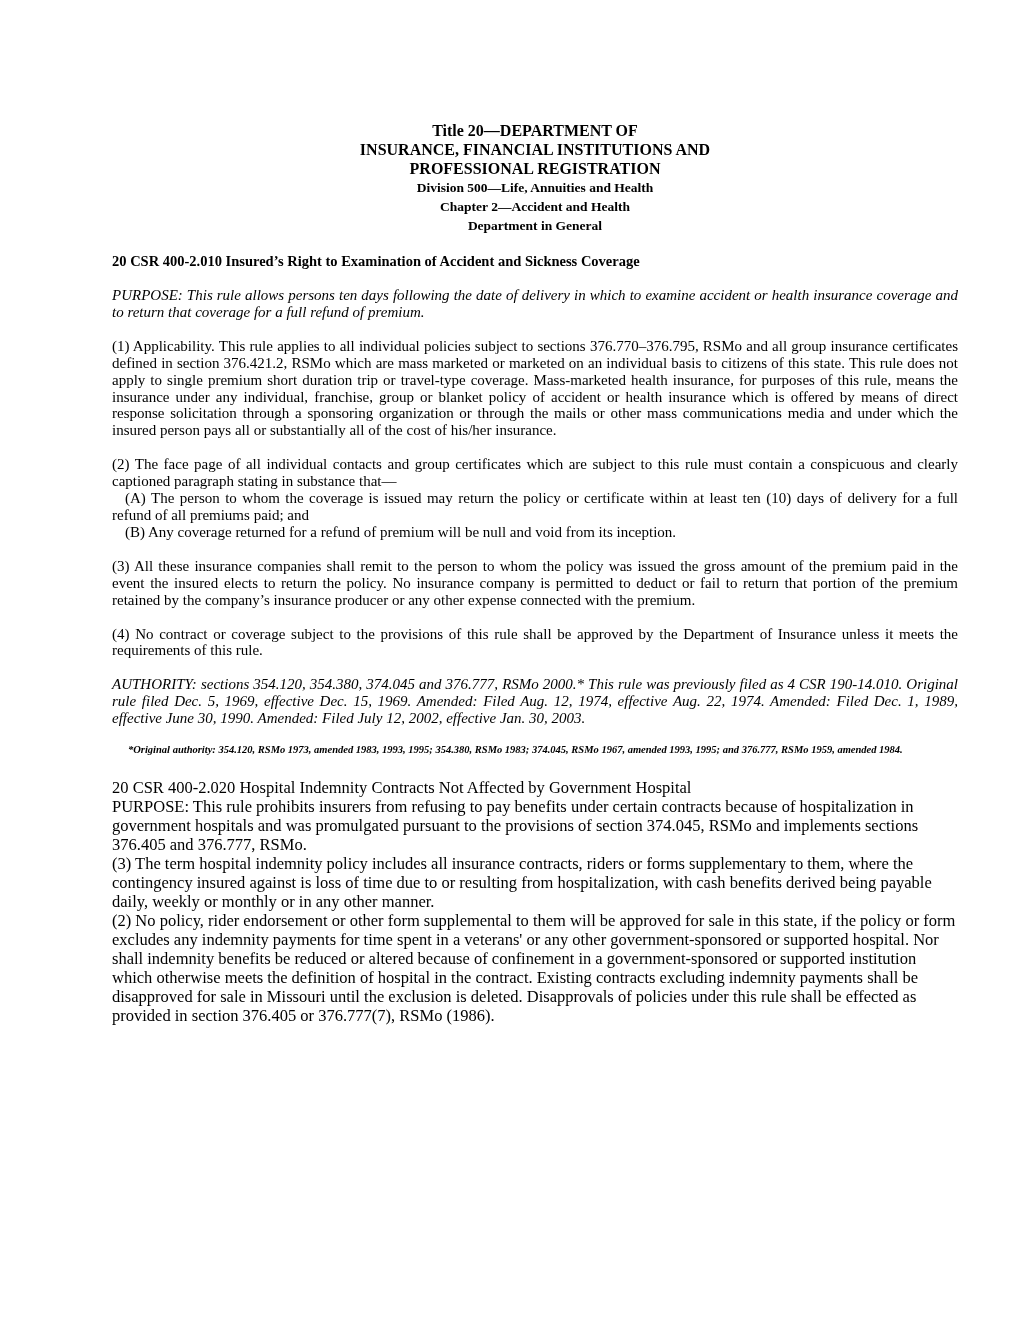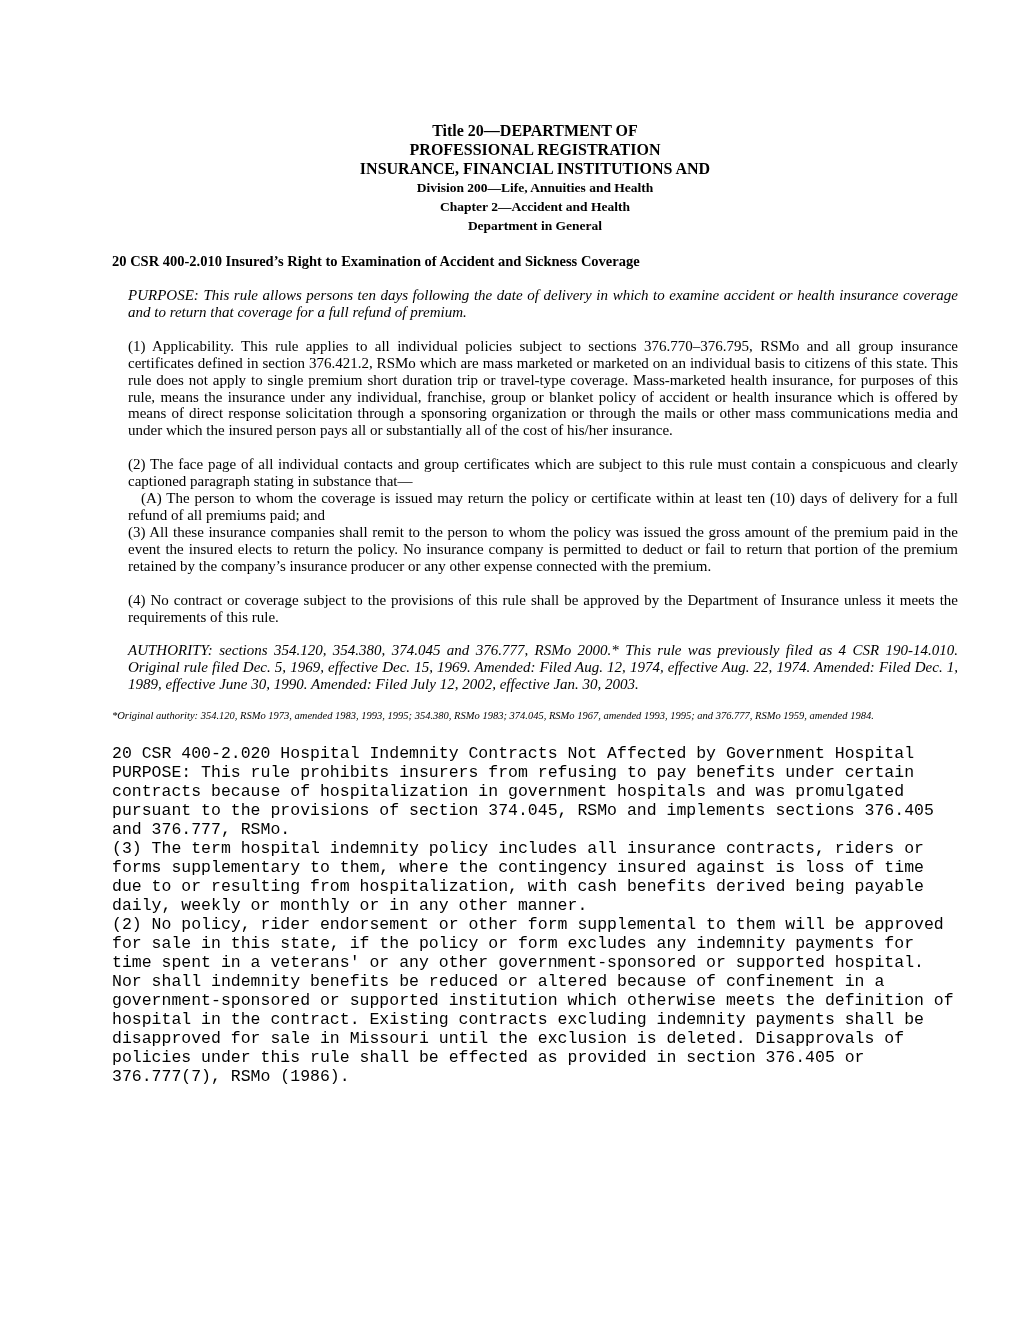--- a/index.html
+++ b/index.html
@@ -32,65 +32,67 @@
     font-size: 14.5px;
     font-weight: bold;
     margin: 18px 0 17px 0;
     line-height: 17px;
   }
 
   .body {
     font-size: 15px;
     line-height: 16.9px;
     text-align: justify;
-    margin: 0 0 17px 16px;
+    margin: 0 0 17px 0;
   }
   .nomb { margin-bottom: 0; }
   .indent { text-indent: 13px; }
   .italic { font-style: italic; }
 
   .footnote {
     font-size: 10.5px;
     font-style: italic;
     line-height: 12.5px;
     text-align: justify;
-    margin: 0 0 21px 0;
+    margin: 0 0 21px 16px;
+    font-weight: bold;
   }
 
   .mono {
-    font-family: Liberation Mono, monospace;
+    font-family: Liberation Serif, serif;
     font-size: 16.5px;
     line-height: 19px;
     text-align: left;
   }
   .mono-par { margin: 0; }
 </style>
 </head>
 <body>
 
 <div class="page">
 
   <header class="doc-header">
     <div class="hl main">Title 20—DEPARTMENT OF</div>
+    <div class="hl main">INSURANCE, FINANCIAL INSTITUTIONS AND</div>
     <div class="hl main">PROFESSIONAL REGISTRATION</div>
-    <div class="hl main">INSURANCE, FINANCIAL INSTITUTIONS AND</div>
-    <div class="hl sub">Division 200—Life, Annuities and Health</div>
+    <div class="hl sub">Division 500—Life, Annuities and Health</div>
     <div class="hl sub">Chapter 2—Accident and Health</div>
     <div class="hl sub">Department in General</div>
   </header>
 
   <section>
     <h2 class="rule-heading">20 CSR 400-2.010 Insured’s Right to Examination of Accident and Sickness Coverage</h2>
 
     <p class="body italic">PURPOSE: This rule allows persons ten days following the date of delivery in which to examine accident or health insurance coverage and to return that coverage for a full refund of premium.</p>
 
     <p class="body">(1) Applicability. This rule applies to all individual policies subject to sections 376.770–376.795, RSMo and all group insurance certificates defined in section 376.421.2, RSMo which are mass marketed or marketed on an individual basis to citizens of this state. This rule does not apply to single premium short duration trip or travel-type coverage. Mass-marketed health insurance, for purposes of this rule, means the insurance under any individual, franchise, group or blanket policy of accident or health insurance which is offered by means of direct response solicitation through a sponsoring organization or through the mails or other mass communications media and under which the insured person pays all or substantially all of the cost of his/her insurance.</p>
 
     <p class="body nomb">(2) The face page of all individual contacts and group certificates which are subject to this rule must contain a conspicuous and clearly captioned paragraph stating in substance that—</p>
     <p class="body nomb indent">(A) The person to whom the coverage is issued may return the policy or certificate within at least ten (10) days of delivery for a full refund of all premiums paid; and</p>
+    <p class="body indent">(B) Any coverage returned for a refund of premium will be null and void from its inception.</p>
 
     <p class="body">(3) All these insurance companies shall remit to the person to whom the policy was issued the gross amount of the premium paid in the event the insured elects to return the policy. No insurance company is permitted to deduct or fail to return that portion of the premium retained by the company’s insurance producer or any other expense connected with the premium.</p>
 
     <p class="body">(4) No contract or coverage subject to the provisions of this rule shall be approved by the Department of Insurance unless it meets the requirements of this rule.</p>
 
     <p class="body italic">AUTHORITY: sections 354.120, 354.380, 374.045 and 376.777, RSMo 2000.* This rule was previously filed as 4 CSR 190-14.010. Original rule filed Dec. 5, 1969, effective Dec. 15, 1969. Amended: Filed Aug. 12, 1974, effective Aug. 22, 1974. Amended: Filed Dec. 1, 1989, effective June 30, 1990. Amended: Filed July 12, 2002, effective Jan. 30, 2003.</p>
 
     <p class="footnote">*Original authority: 354.120, RSMo 1973, amended 1983, 1993, 1995; 354.380, RSMo 1983; 374.045, RSMo 1967, amended 1993, 1995; and 376.777, RSMo 1959, amended 1984.</p>
   </section>
 

